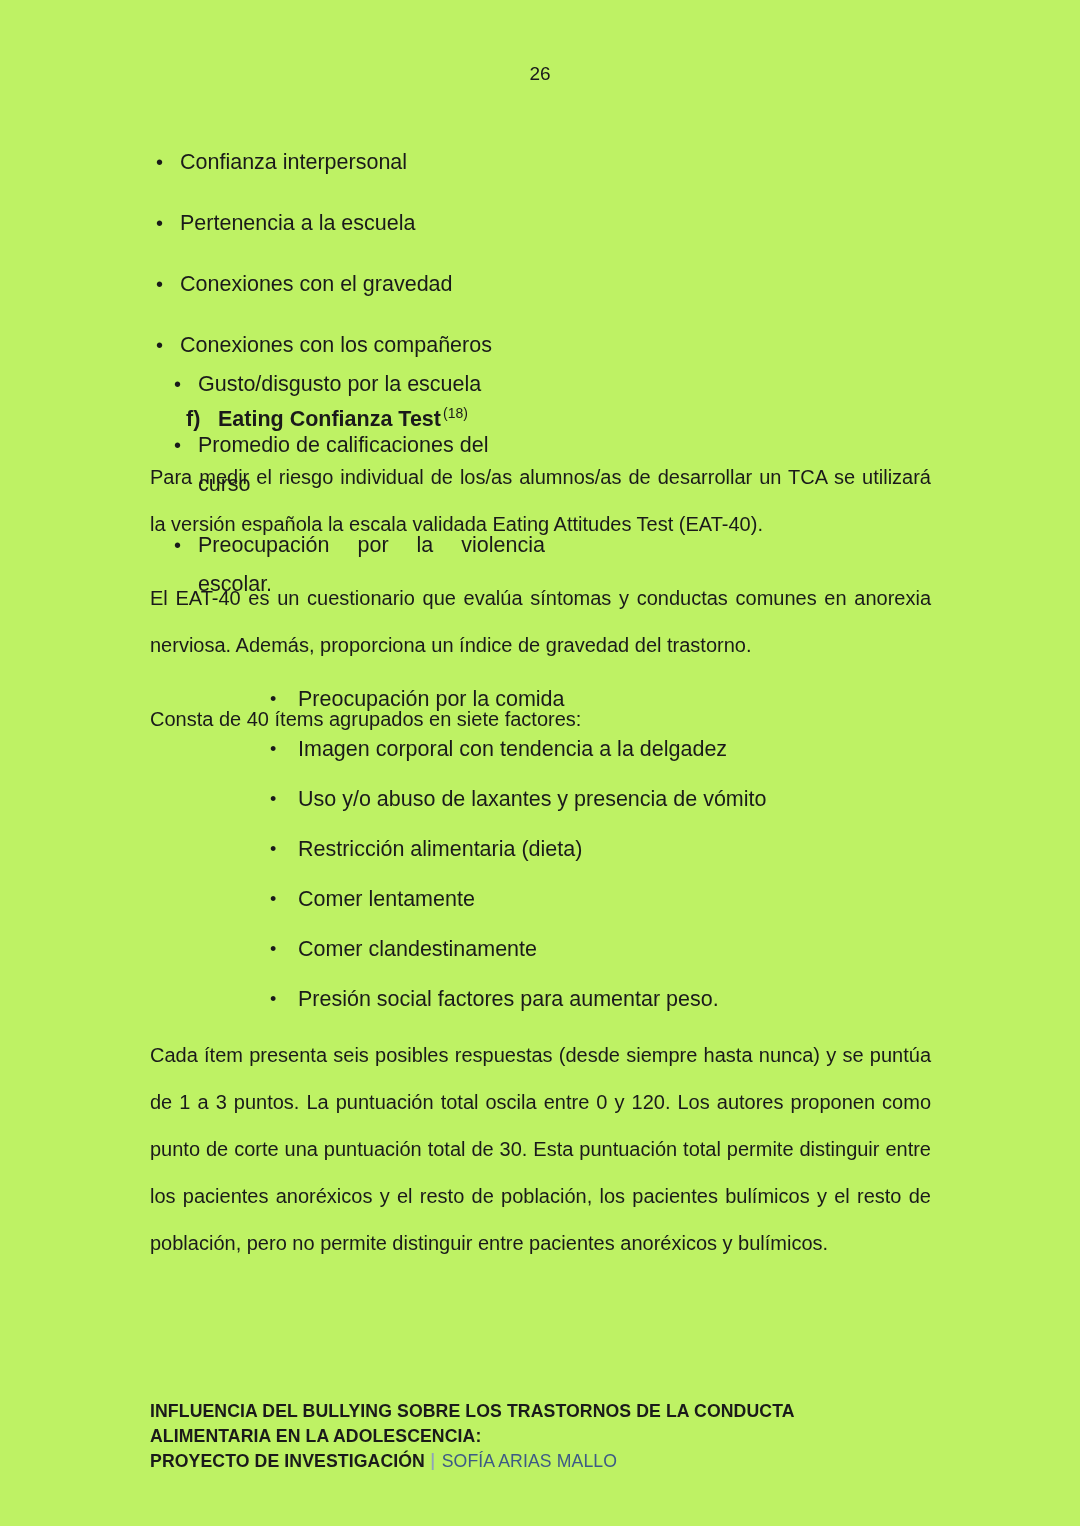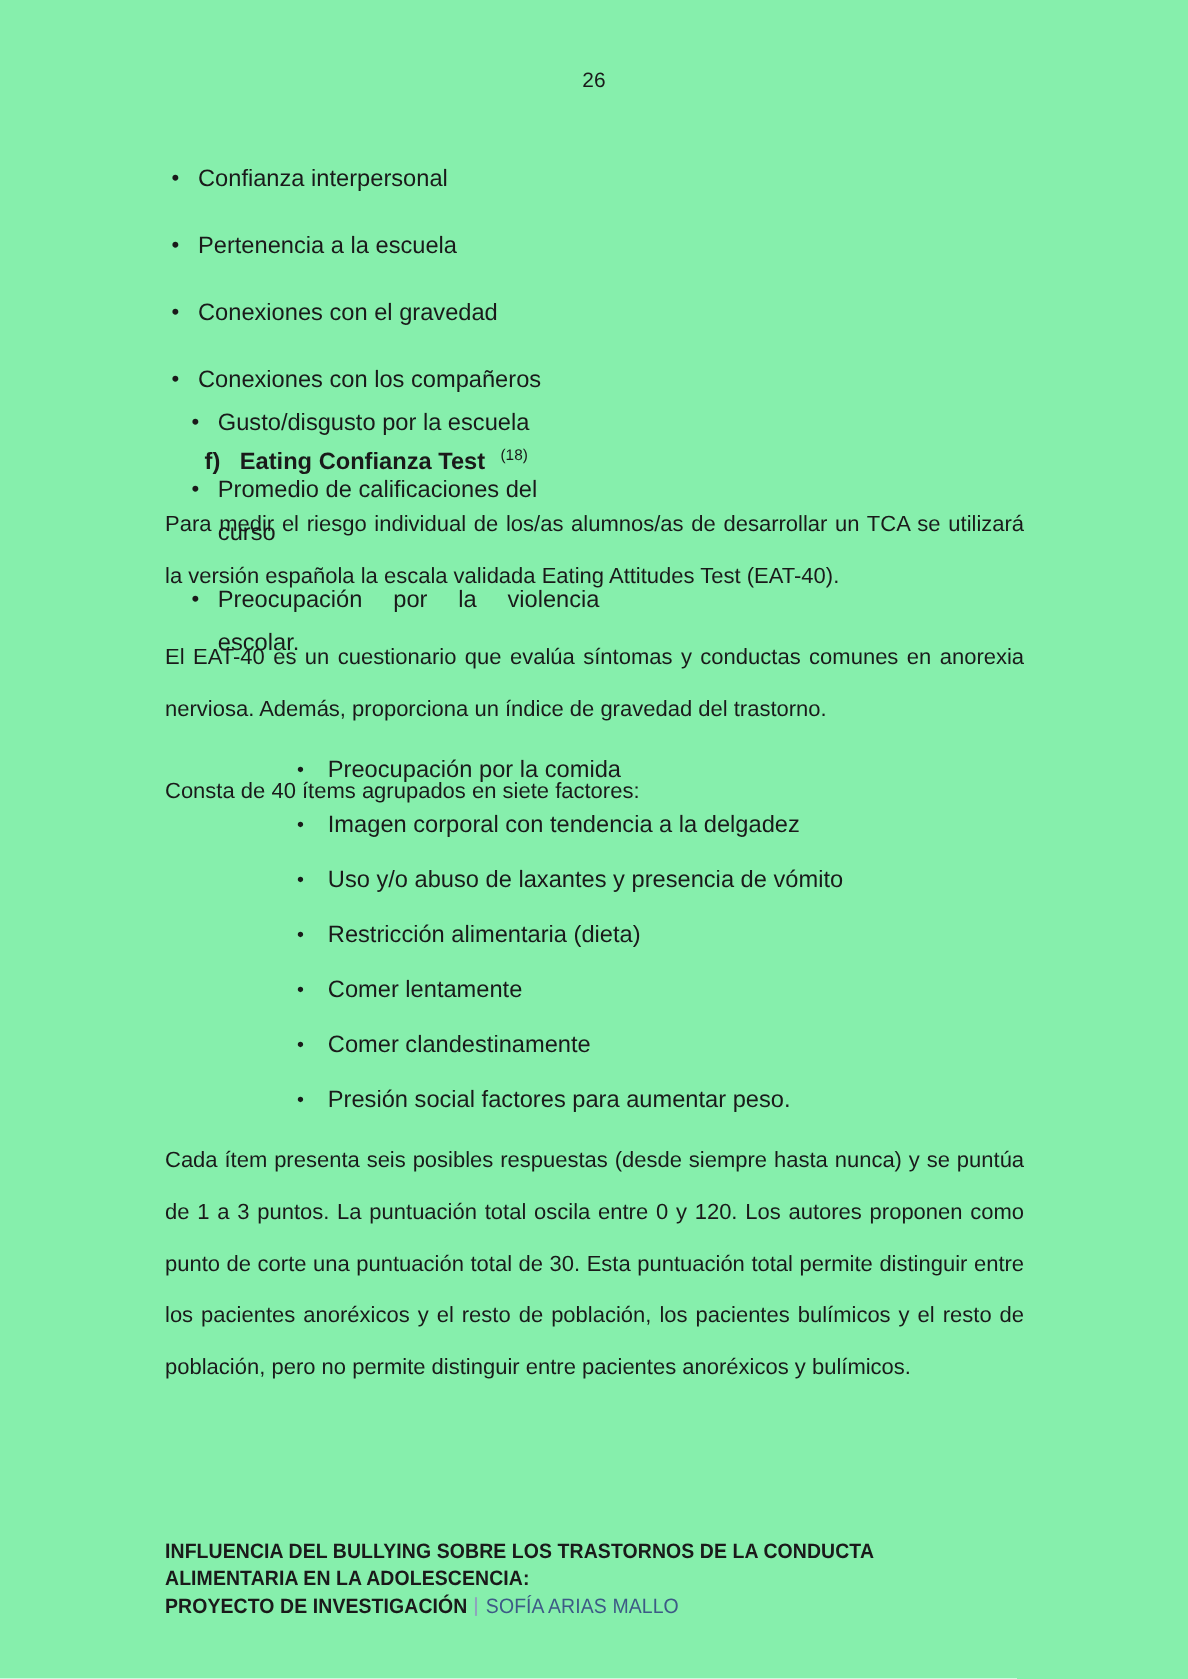--- a/index.html
+++ b/index.html
@@ -5,21 +5,21 @@
 <style>
   html, body {
     margin: 0;
     padding: 0;
     background: #ffffff;
   }
   .page {
     position: relative;
     width: 1080px;
     height: 1526px;
-    background: #86efac;
+    background: #bef264;
     margin: 0 auto;
     overflow: hidden;
     font-family: "Liberation Sans", sans-serif;
     color: #1a1a1a;
     -webkit-font-smoothing: antialiased;
   }
 
   
   .page-number {
     position: absolute;
@@ -86,21 +86,21 @@
     white-space: nowrap;
   }
   .section-heading .marker {
     display: inline-block;
     min-width: 32px;
   }
   .section-heading sup {
     font-size: 14px;
     font-weight: normal;
     vertical-align: super;
-    margin-left: 14px;
+    margin-left: 2px;
   }
 
   
   .body-block {
     position: absolute;
     left: 150px;
     width: 781px;
   }
   p.para {
     margin: 0 0 27px 0;

